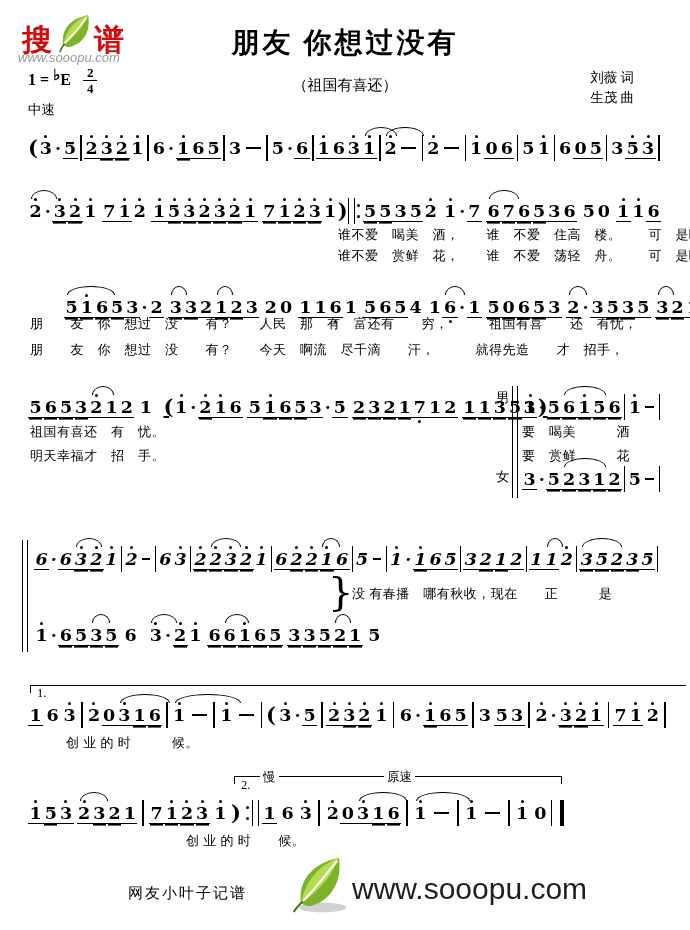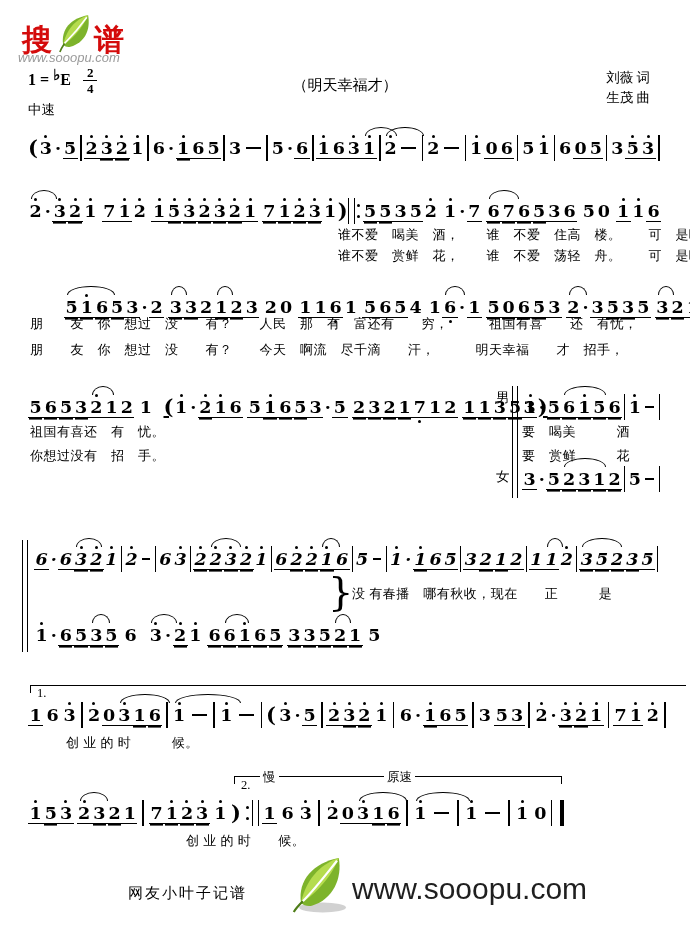--- a/index.html
+++ b/index.html
@@ -3,21 +3,21 @@
 <meta charset="utf-8">
 <style>
   html,body{margin:0;padding:0;background:#fff;}
   #page{position:relative;width:690px;height:930px;background:#ffffff;overflow:hidden;
         font-family:"Liberation Serif",serif;color:#000;}
   
   .logochar{position:absolute;font-size:30px;font-weight:900;color:#d40b0b;font-family:"Liberation Sans",sans-serif;}
   #logo-url{position:absolute;left:18px;top:50px;font-size:13px;color:#9a9a9a;font-style:italic;font-family:"Liberation Sans",sans-serif;}
   #title{position:absolute;left:0;right:0;top:24px;text-align:center;font-size:28px;font-weight:900;letter-spacing:3px;}
   #subtitle{position:absolute;left:0;right:0;top:76px;text-align:center;font-size:15px;}
-  #credits{position:absolute;right:40px;top:68px;font-size:13.5px;line-height:20px;text-align:right;}
+  #credits{position:absolute;right:56px;top:68px;font-size:13.5px;line-height:20px;text-align:right;}
   #keysig{position:absolute;left:28px;top:66px;font-size:16px;font-weight:700;}
   #keysig .flat{font-size:15px;vertical-align:5px;}
   .frac{display:inline-block;text-align:center;vertical-align:-8px;margin-left:8px;font-size:13px;line-height:13px;}
   .frac .num{display:block;border-bottom:1.4px solid #000;padding:0 4px 1px;}
   .frac .den{display:block;padding-top:1px;}
   #tempo{position:absolute;left:28px;top:101px;font-size:13.5px;}
   
   .mline{position:absolute;display:flex;justify-content:space-between;align-items:center;
          height:30px;font-size:17.5px;font-weight:700;font-family:"DejaVu Serif",serif;}
   .grp{white-space:nowrap;}
@@ -59,21 +59,22 @@
   <span class="logochar" style="left:22px;top:20px;">搜</span>
   <svg class="leaf" style="left:54px;top:12px;" width="42" height="42" viewBox="0 0 64 64">
     <path d="M52 5 C26 9 10 27 14 50 C17 53 21 54 25 53 C47 47 56 27 52 5 Z" fill="#7db32b"></path>
     <path d="M52 5 C38 9 20 22 14 50 C24 44 42 28 52 5 Z" fill="#b5dc4e"></path>
     <path d="M50 8 C40 22 28 36 16 48" stroke="#ffffff" stroke-width="2.5" fill="none"></path>
     <path d="M16 48 C12 54 10 58 9 61" stroke="#4e7d18" stroke-width="2.5" fill="none"></path>
   </svg>
   <span class="logochar" style="left:94px;top:20px;">谱</span>
   <div id="logo-url">www.sooopu.com</div>
 
-  <div id="subtitle">（明天幸福才）</div>
+  <div id="title">朋友 你想过没有</div>
+  <div id="subtitle">（祖国有喜还）</div>
 
   <div id="keysig">
     <span>1 = </span><span class="flat">♭</span><span>E</span>
     <span class="frac">
       <span class="num">2</span>
       <span class="den">4</span>
     </span>
   </div>
   <div id="tempo">中速</div>
 
@@ -172,41 +173,41 @@
       <span class="grp"><span class="n ul2">5</span><span class="n ul2">0</span><span class="n ul2">6</span><span class="n ul2">5</span><span class="n ul1">3</span></span>
       <span class="bar"></span>
       <span class="grp"><span class="n ul1">2<span class="arc" style="width: 16px;"></span></span><span class="n">·</span><span class="n ul1">3</span></span>
       <span class="grp"><span class="n ul2">5</span><span class="n ul2">3</span><span class="n ul1">5</span></span>
       <span class="bar"></span>
       <span class="grp"><span class="n ul2">3<span class="arc" style="width: 14px;"></span></span><span class="n ul2">2</span><span class="n ul1">1</span></span>
       <span class="grp"><span class="n">2</span></span>
       <span class="bar"></span>
     </div>
   <div class="lyric" style="left:30px;top:315px;">朋　　友　你　想过　没　　有？　　人民　那　有　富还有　　穷，　　　祖国有喜　　还　有忧，</div>
-  <div class="lyric" style="left:30px;top:341px;">朋　　友　你　想过　没　　有？　　今天　啊流　尽千滴　　汗，　　　明天幸福　　才　招手，</div>
+  <div class="lyric" style="left:30px;top:341px;">朋　　友　你　想过　没　　有？　　今天　啊流　尽千滴　　汗，　　　就得先造　　才　招手，</div>
 
   <div class="mline" style="left:28px;top:392px;width:448px;text-decoration:underline;">
       <span class="grp"><span class="n ul2">5</span><span class="n ul2">6</span><span class="n ul2">5</span><span class="n ul2">3</span><span class="n hi ul1">2<span class="arc" style="width: 20px;"></span></span><span class="n ul1">1</span><span class="n ul1">2</span></span>
       <span class="bar"></span>
       <span class="grp"><span class="n">1</span></span>
       <span class="dash"></span>
       <span class="bar"></span>
       <span class="paren">(</span>
       <span class="grp"><span class="n hi">1</span><span class="n">·</span><span class="n hi ul2">2</span><span class="n hi ul1">1</span><span class="n ul1">6</span></span>
       <span class="bar"></span>
       <span class="grp"><span class="n ul1">5</span><span class="n hi ul2">1</span><span class="n ul2">6</span><span class="n ul2">5</span><span class="n ul1">3</span><span class="n">·</span><span class="n ul1">5</span></span>
       <span class="bar"></span>
       <span class="grp"><span class="n ul2">2</span><span class="n ul2">3</span><span class="n ul2">2</span><span class="n ul2">1</span><span class="n lo ul1">7</span><span class="n ul1">1</span><span class="n ul1">2</span></span>
       <span class="bar"></span>
       <span class="grp"><span class="n ul2">1</span><span class="n ul2">1</span><span class="n ul2">3</span><span class="n ul2">5</span></span>
       <span class="grp"><span class="n hi">1</span></span>
       <span class="paren">)</span>
     </div>
   <div class="lyric" style="left:30px;top:423px;">祖国有喜还　有　忧。</div>
-  <div class="lyric" style="left:30px;top:447px;">你想过没有　招　手。</div>
+  <div class="lyric" style="left:30px;top:447px;">明天幸福才　招　手。</div>
 
   <span class="voxlabel" style="left:496px;top:389px;">男</span>
   <span class="voxlabel" style="left:496px;top:468px;">女</span>
   <div class="bracket2" style="left:512px;top:386px;height:112px;"></div>
   <div class="mline" style="left:522px;top:392px;width:140px;">
       <span class="grp"><span class="n ul1">3</span><span class="n">·</span><span class="n ul2">5</span><span class="n ul2">6<span class="arc" style="width: 40px;"></span></span><span class="n hi ul2">1</span><span class="n ul2">5</span><span class="n ul2">6</span></span>
       <span class="bar"></span>
       <span class="grp"><span class="n hi">1</span></span>
       <span class="dash"></span>
       <span class="bar"></span>

